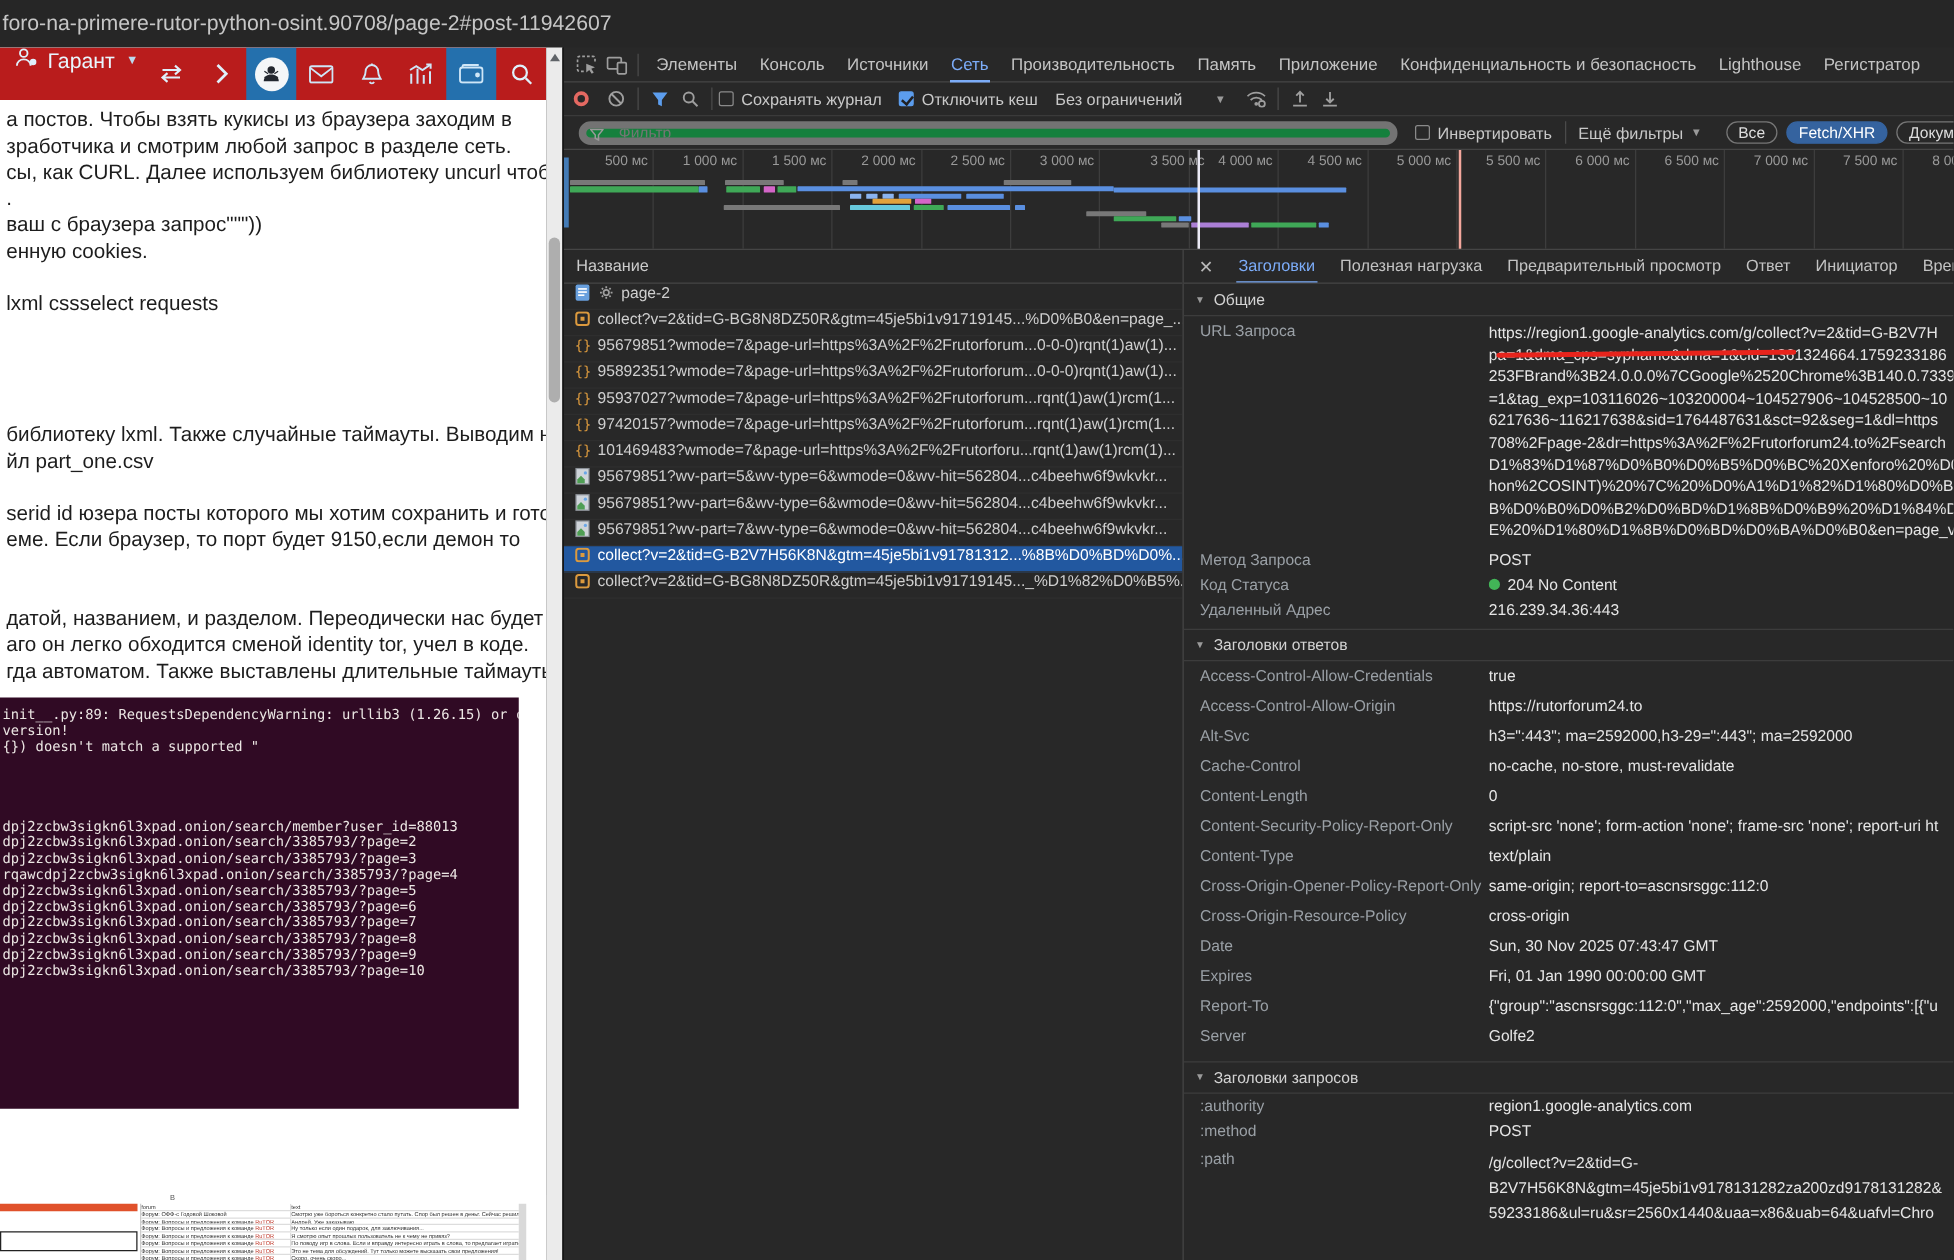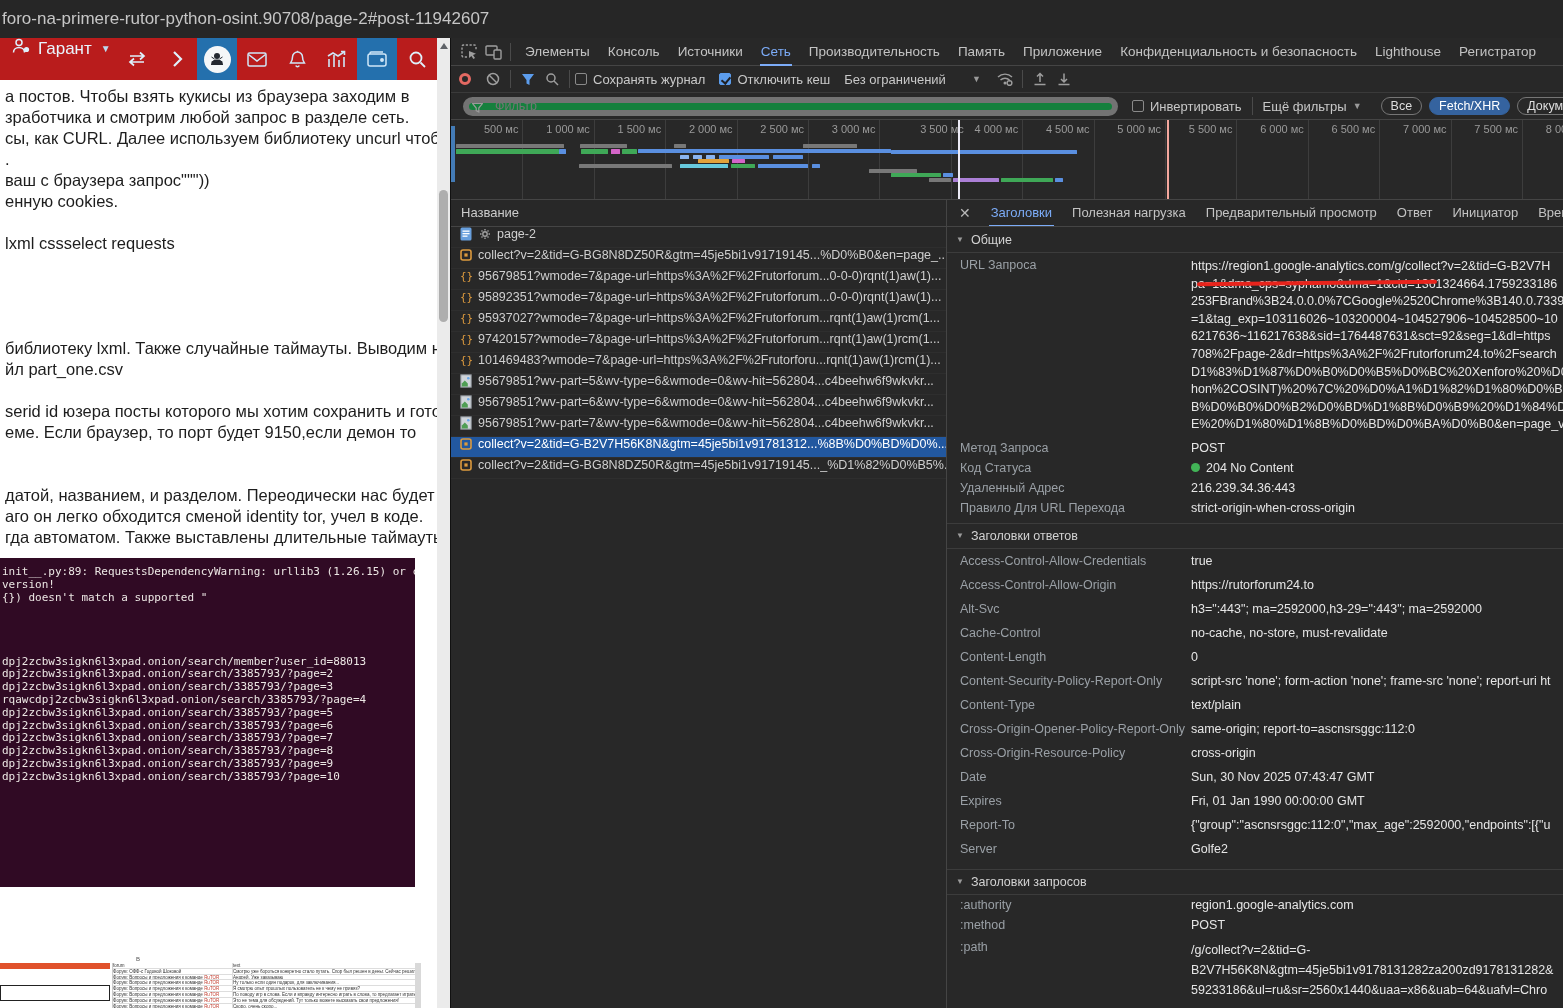--- a/index.html
+++ b/index.html
@@ -613,26 +613,20 @@
                 <span class="dot" style="background: rgb(66, 180, 87);"></span>
                 <span>204 No Content</span>
               </span>
             </div>
             <div class="kv">
               <span class="k">Удаленный Адрес</span>
               <span class="v">
                 <span>216.239.34.36:443</span>
               </span>
             </div>
-            <div class="kv">
-              <span class="k">Правило Для URL Перехода</span>
-              <span class="v">
-                <span>strict-origin-when-cross-origin</span>
-              </span>
-            </div>
           </div>
 
         <div class="sec-head bt" style="margin-top:5px">
           <span class="caret">▼</span>
           <span>Заголовки ответов</span>
         </div>
         <div id="response-rows">
             <div class="kv h24">
               <span class="k">Access-Control-Allow-Credentials</span>
               <span class="v">

